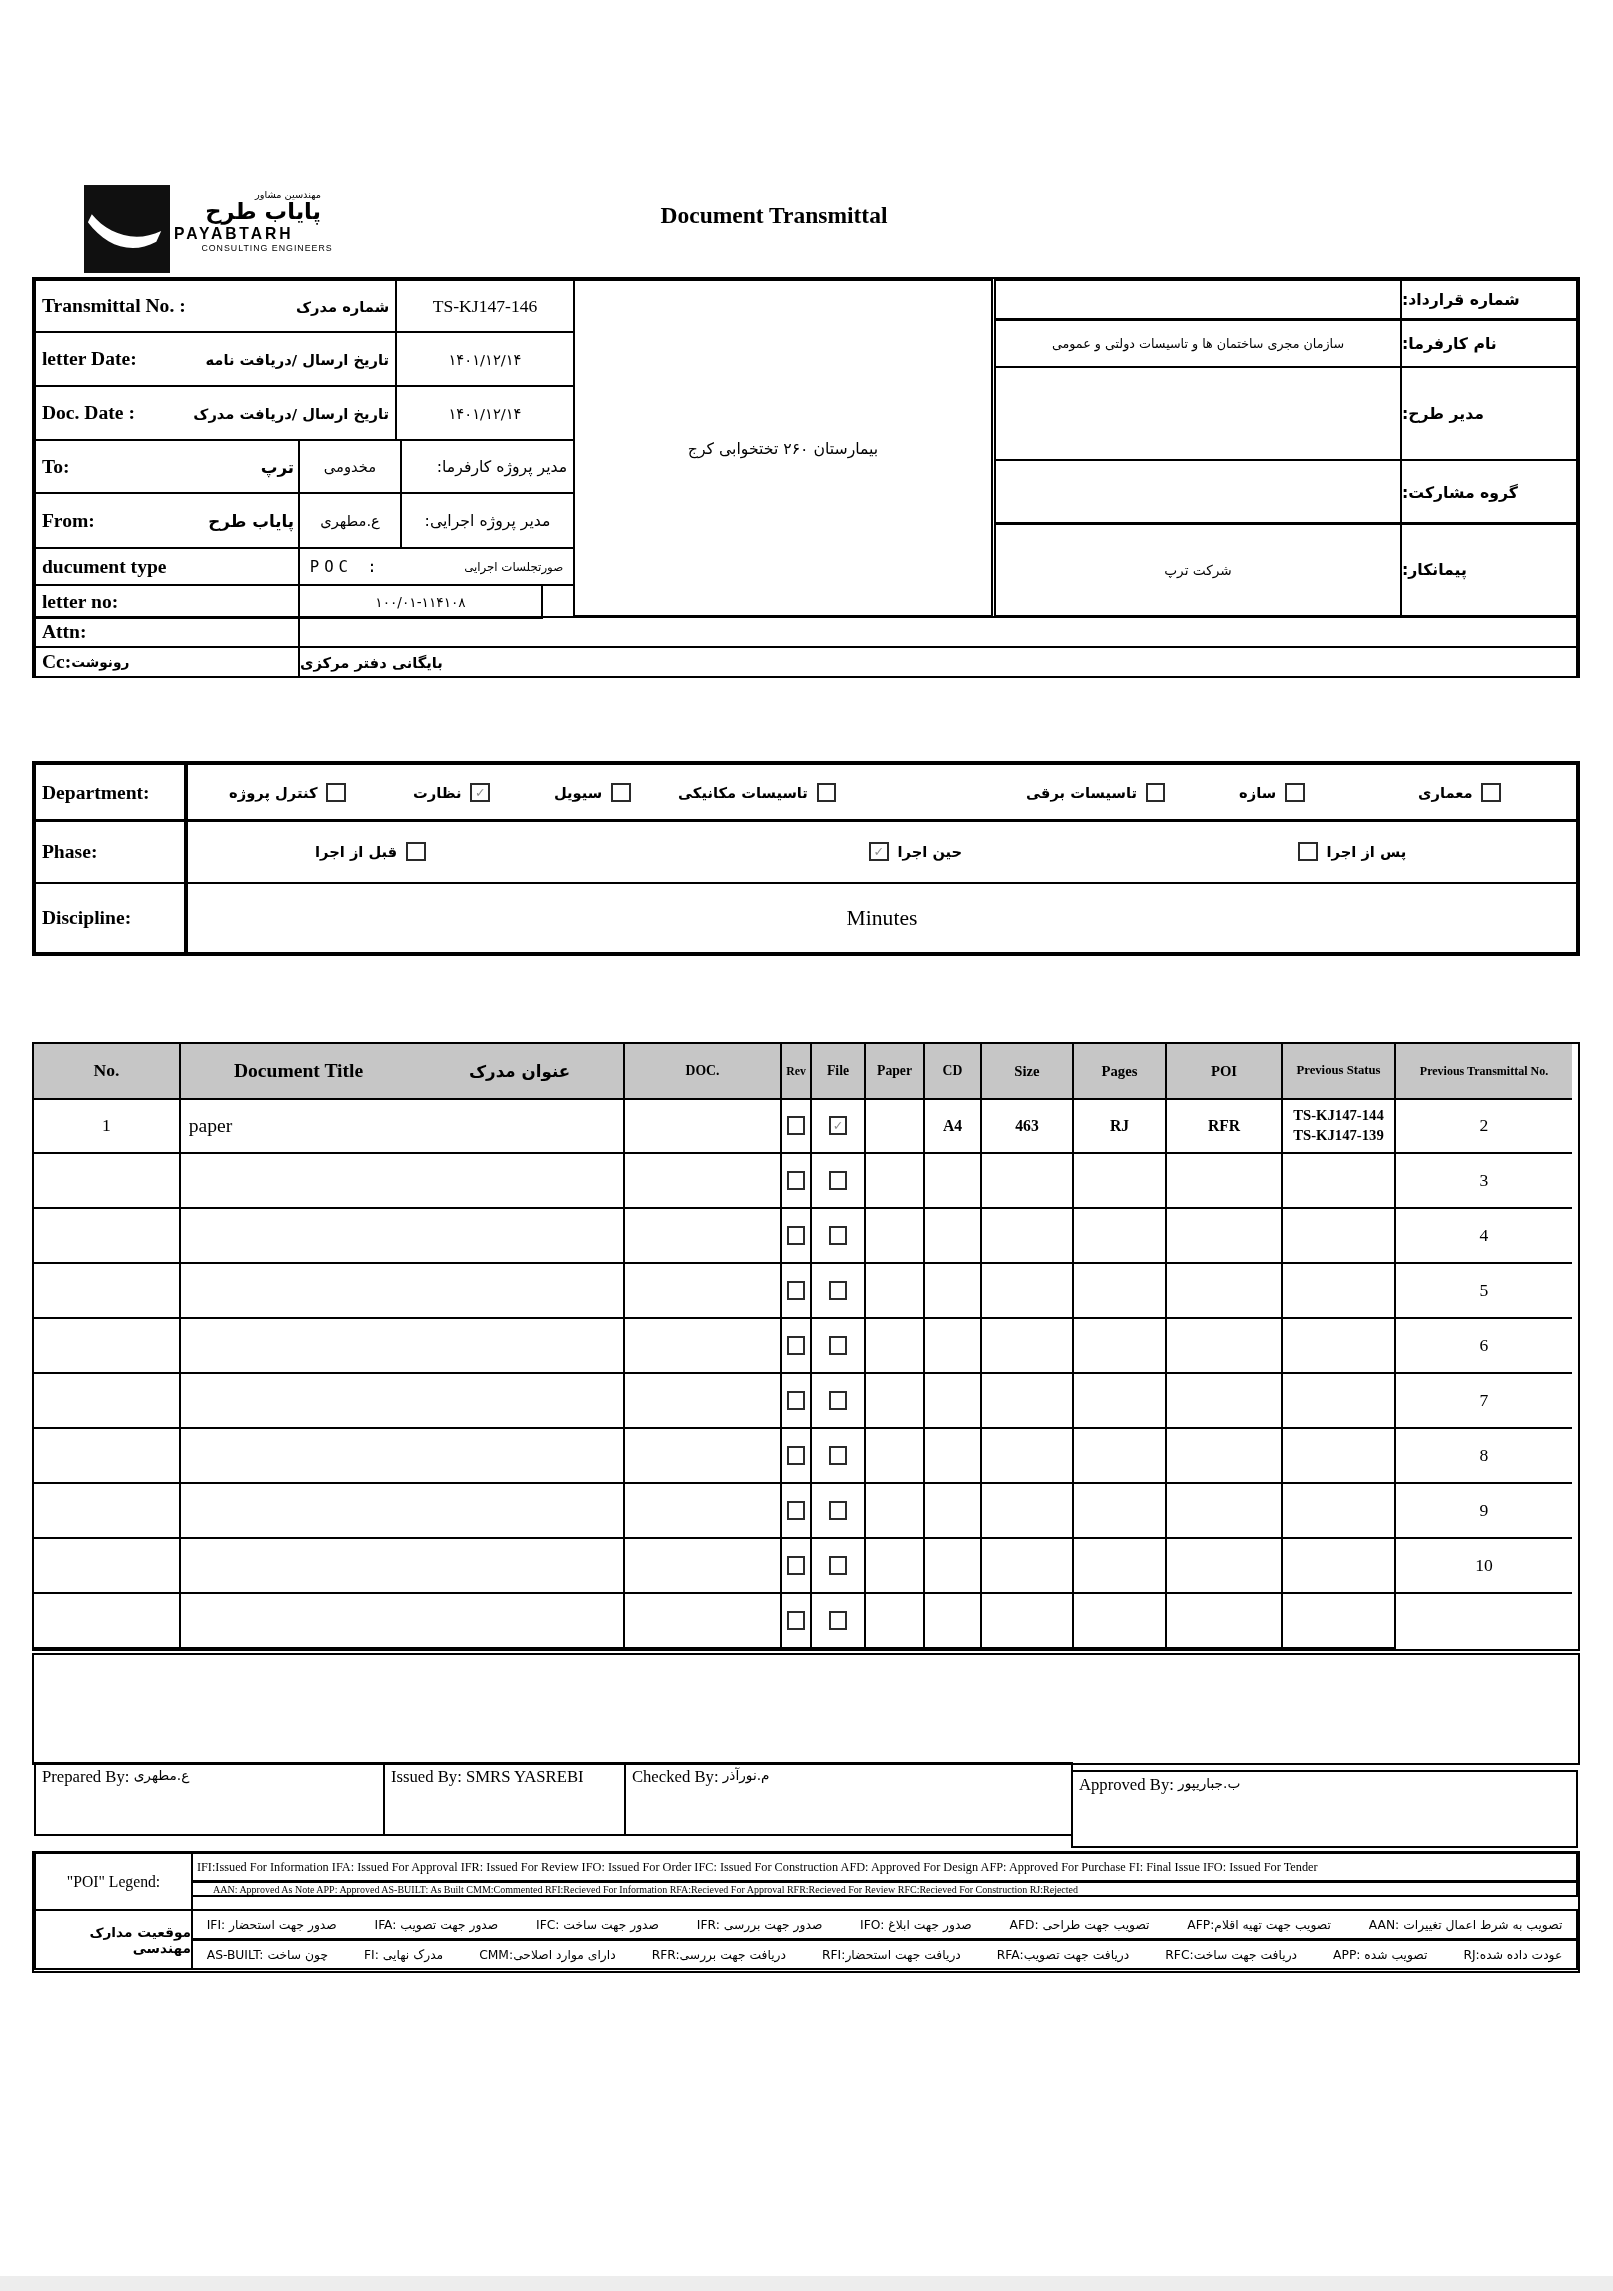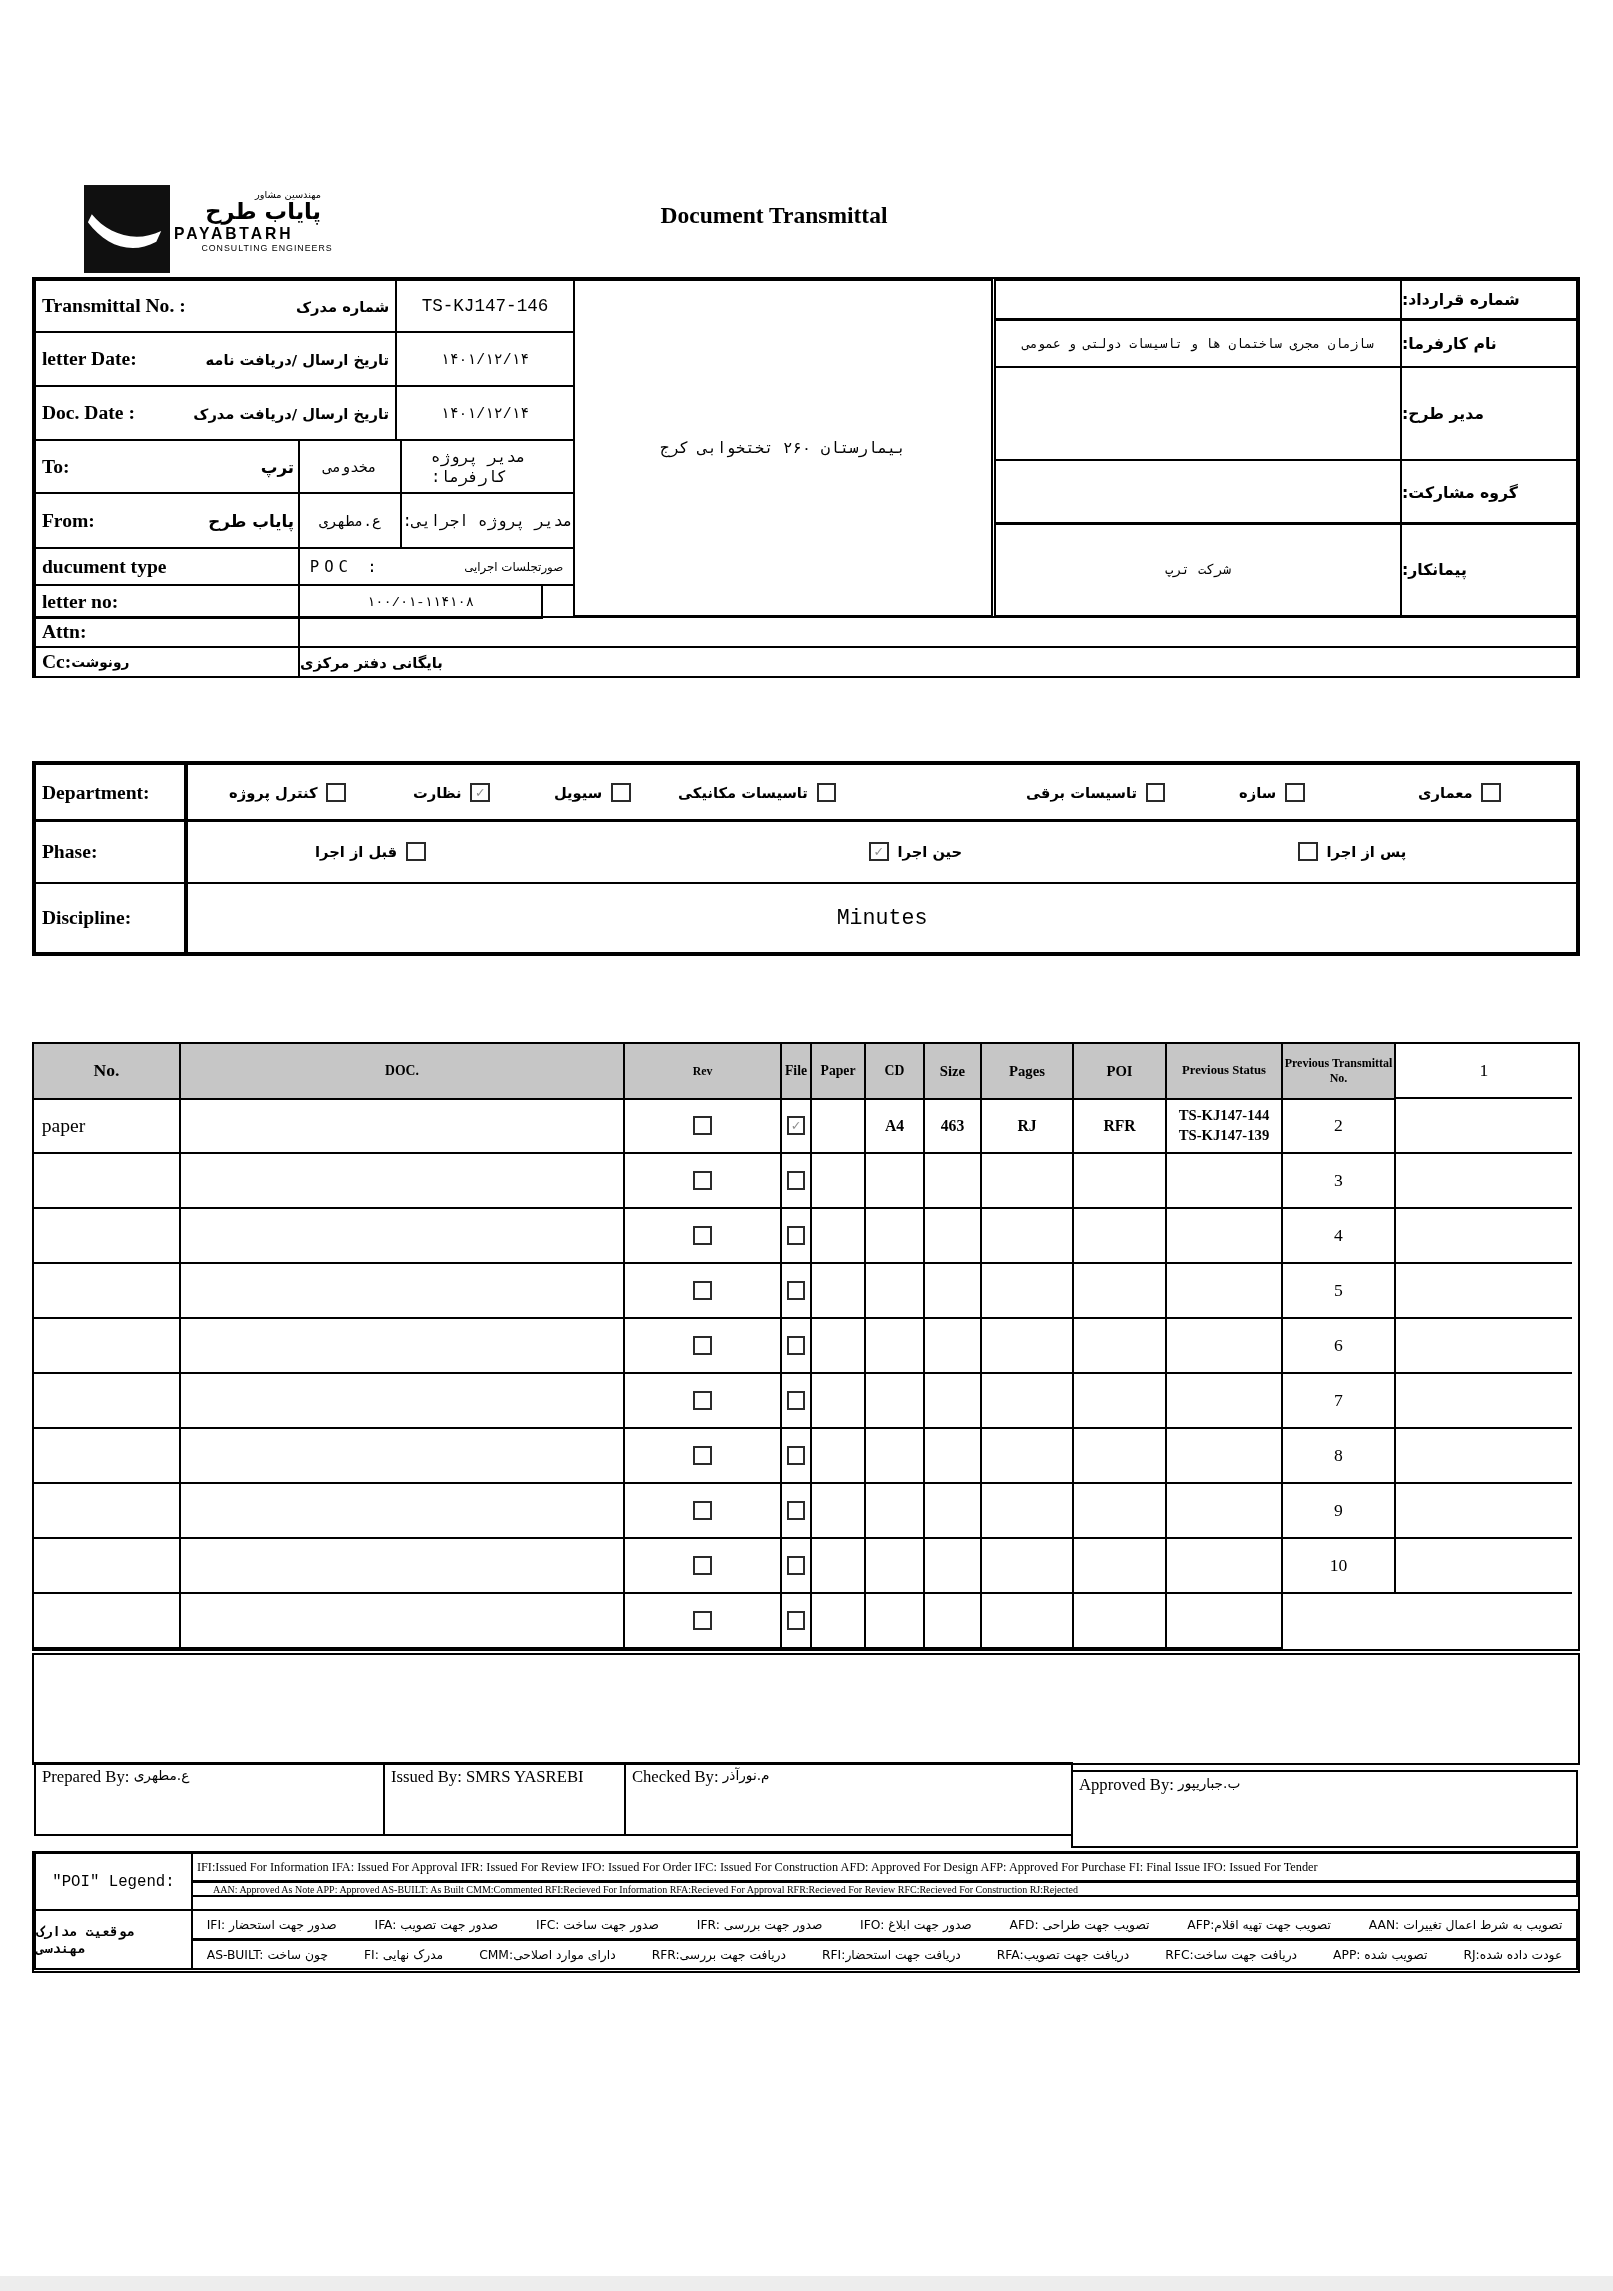--- a/index.html
+++ b/index.html
@@ -3,21 +3,21 @@
 <meta charset="utf-8">
 <style>
   html,body{margin:0;padding:0;background:#fff;}
   #page{position:relative;width:1613px;height:2292px;background:#fff;color:#000;
         font-family:"Liberation Serif",serif;overflow:hidden;}
   .abs{position:absolute;box-sizing:border-box;}
   .cell{position:absolute;box-sizing:border-box;border:2px solid #000;display:flex;align-items:center;}
   .frame{position:absolute;box-sizing:border-box;border:2.9px solid #000;}
   .fa{font-family:"DejaVu Sans",sans-serif;}
   .b{font-weight:bold;}
-  .cen{justify-content:center;text-align:left;font-family:Liberation Mono, monospace;}
+  .cen{justify-content:center;text-align:right;}
   .right{justify-content:flex-end;text-align:right;}
   .between{justify-content:space-between;}
   .enlabel{font-size:19.6px;font-weight:bold;padding-left:5.9px;}
   .falabel{font-size:14.7px;font-weight:bold;padding-right:5.9px;}
   .chk{display:inline-flex;align-items:center;justify-content:center;width:15.7px;height:15.7px;
        border:2px solid #2a2a2a;background:#fff;flex:0 0 auto;font-size:12.7px;color:#8f8f8f;
        font-family:"DejaVu Sans",sans-serif;}
   .chk.small{width:14.7px;height:14.7px;}
   .chkitem{position:absolute;display:flex;align-items:center;gap:8.8px;height:23.5px;}
   .chkitem .lbl{font-family:"DejaVu Sans",sans-serif;font-size:14.7px;font-weight:bold;white-space:nowrap;}
@@ -177,20 +177,24 @@
         <span class="chk"></span>
       </div>
     </div>
   <div class="cell" style="left:34px;top:882px;width:152px;height:72px;">
     <span class="enlabel">Discipline:</span>
   </div>
   <div class="cell cen" style="left:186px;top:882px;width:1392px;height:72px;font-size:21.6px;">Minutes</div>
 
   <div id="doc-grid">
       <div class="gc hdr" style="font-size: 17.6px; line-height: 1.25;">No.</div>
+      <div class="gc hdr" style="justify-content: space-around;">
+        <span style="font-size: 19.6px;">Document Title</span>
+        <span class="fa" style="font-size: 16.7px;">عنوان مدرک</span>
+      </div>
       <div class="gc hdr" style="font-size: 13.7px; line-height: 1.25;">DOC.</div>
       <div class="gc hdr" style="font-size: 11.8px; line-height: 1.25;">Rev</div>
       <div class="gc hdr" style="font-size: 13.7px; line-height: 1.25;">File</div>
       <div class="gc hdr" style="font-size: 13.7px; line-height: 1.25;">Paper</div>
       <div class="gc hdr" style="font-size: 13.7px; line-height: 1.25;">CD</div>
       <div class="gc hdr" style="font-size: 14.7px; line-height: 1.25;">Size</div>
       <div class="gc hdr" style="font-size: 14.7px; line-height: 1.25;">Pages</div>
       <div class="gc hdr" style="font-size: 14.7px; line-height: 1.25;">POI</div>
       <div class="gc hdr" style="font-size: 12.7px; line-height: 1.25;">Previous Status</div>
       <div class="gc hdr" style="font-size: 12px; line-height: 1.25;">Previous Transmittal No.</div>

